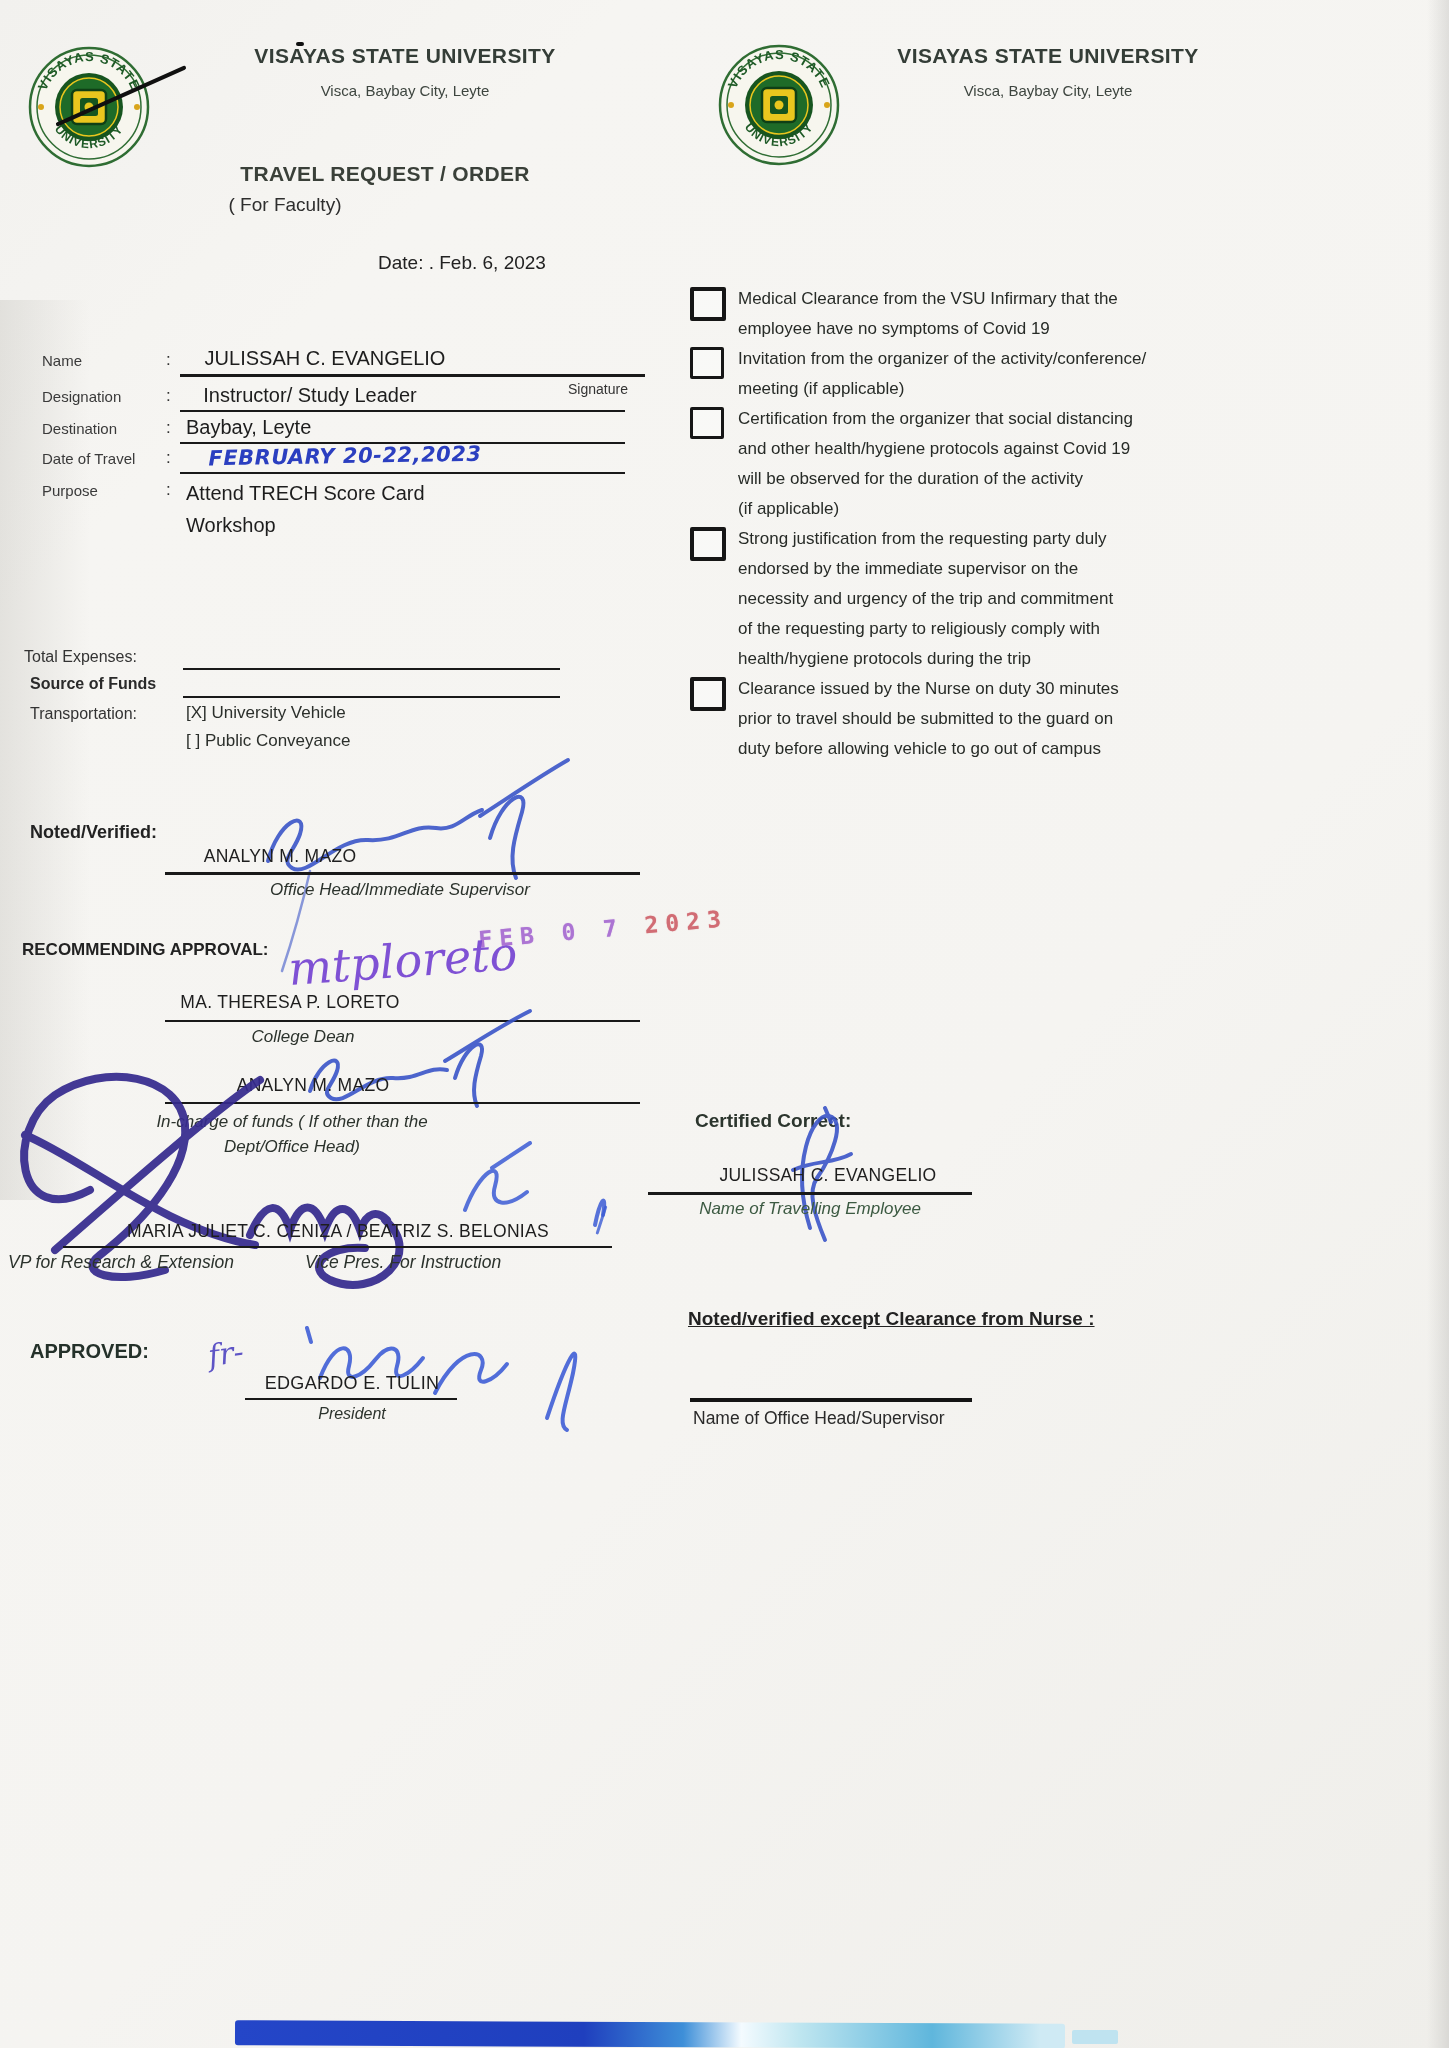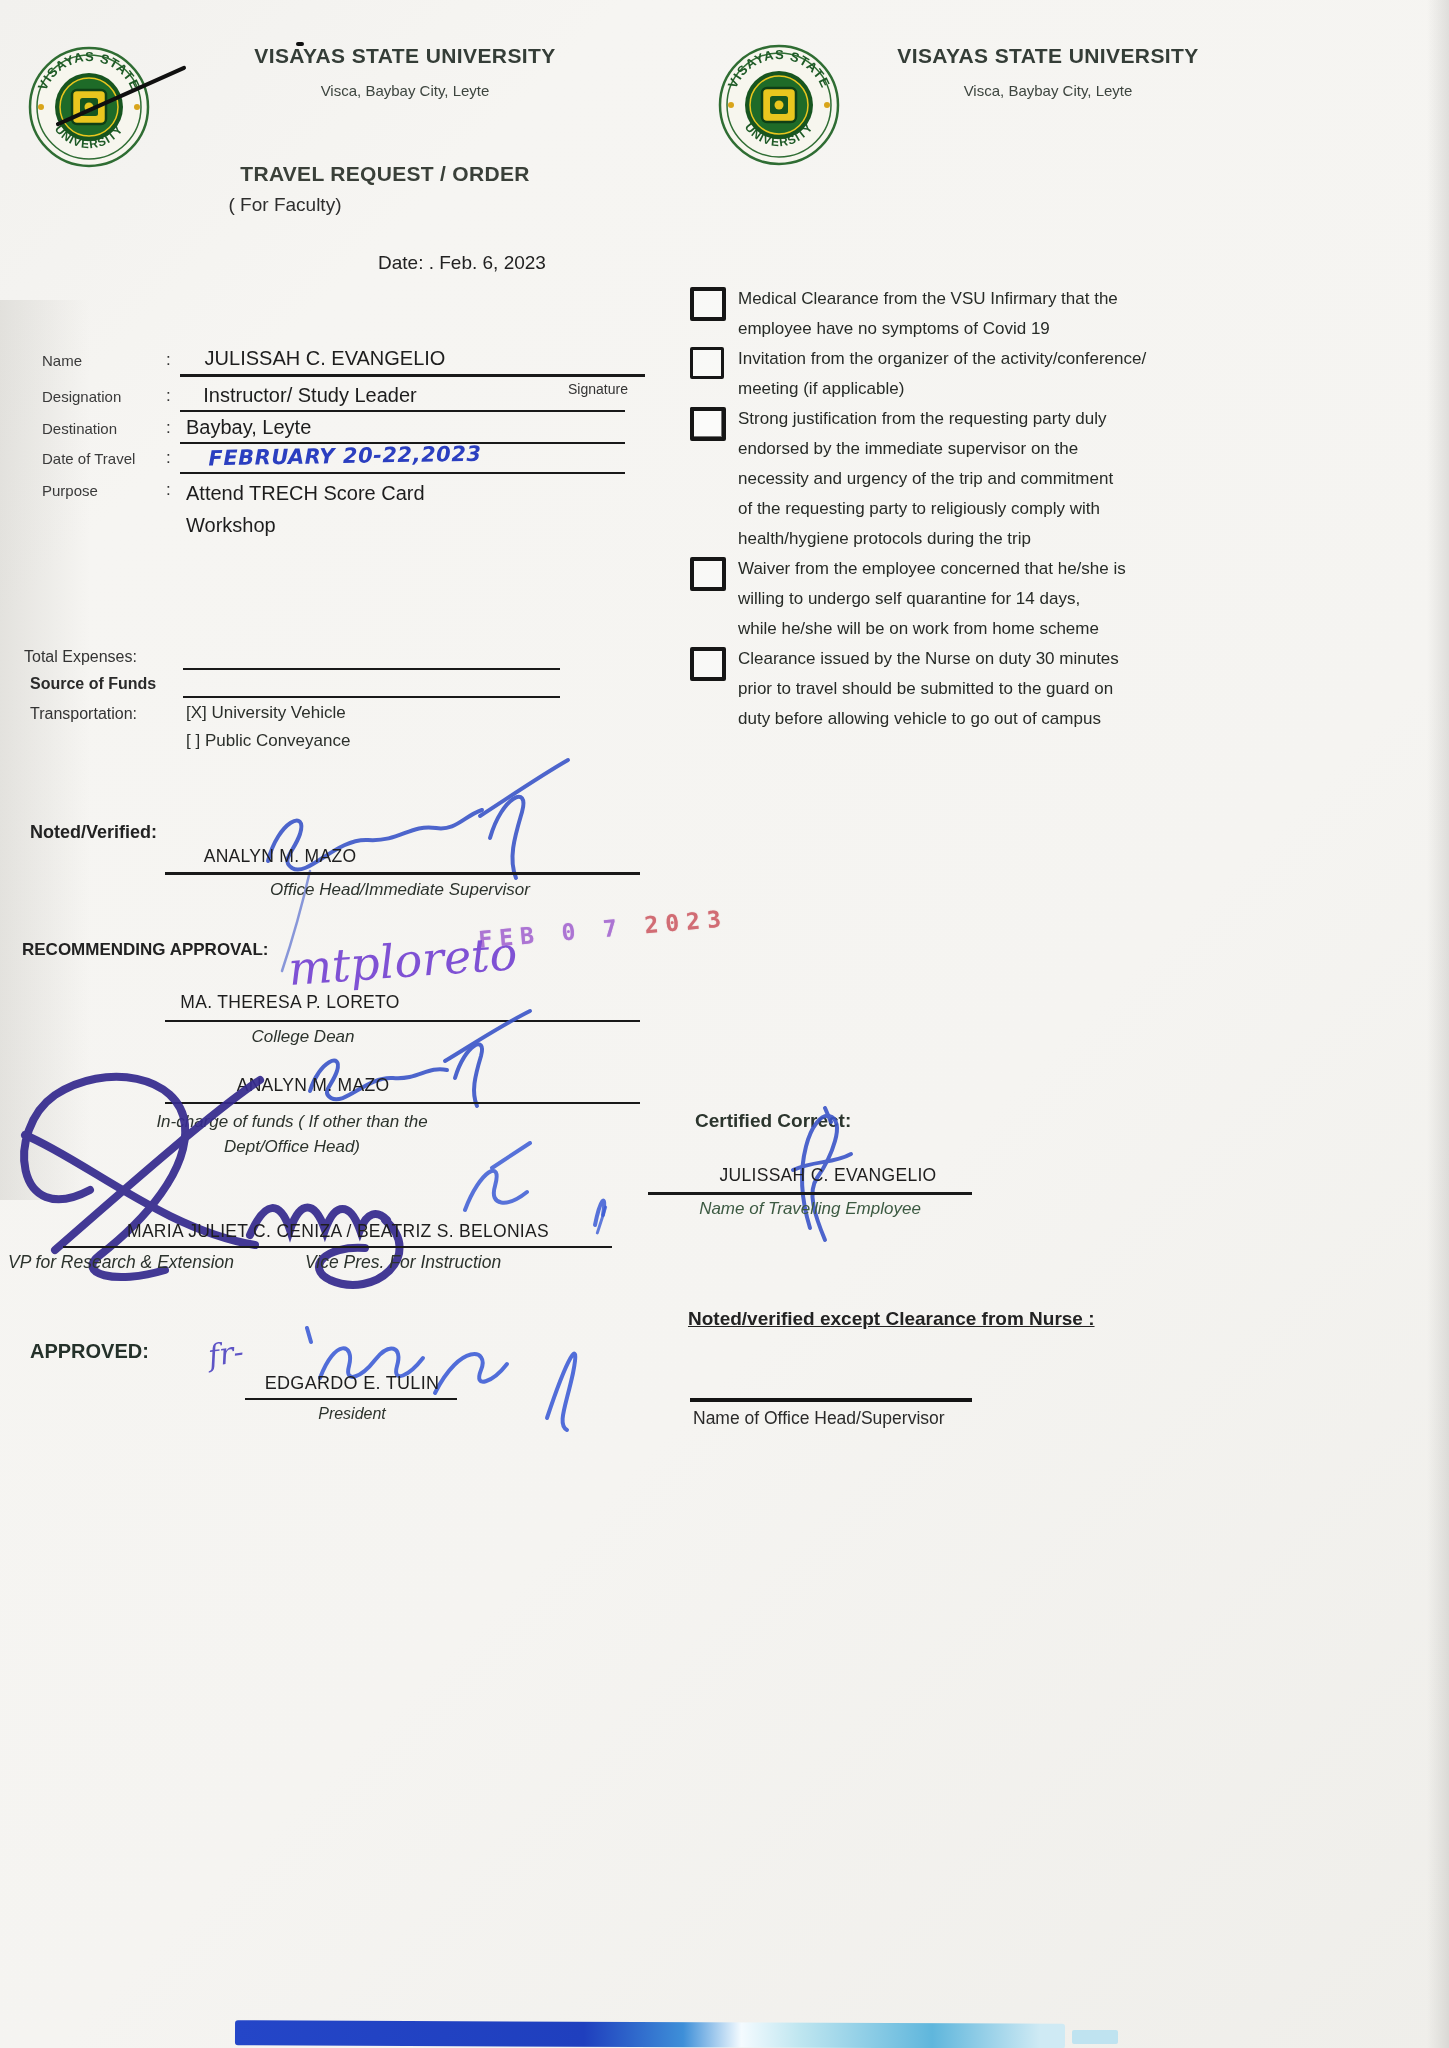--- a/index.html
+++ b/index.html
@@ -202,37 +202,35 @@
       <span class="pre">Medical Clearance from the VSU Infirmary that the
 employee have no symptoms of Covid 19</span>
     </div>
     <div class="ck-item">
       <span class="cbx" style="border-width:3px"></span>
       <span class="pre">Invitation from the organizer of the activity/conference/
 meeting (if applicable)</span>
     </div>
     <div class="ck-item">
       <span class="cbx" style="border-width:3px"></span>
+      <span class="pre">Certification from the organizer that social distancing
+and other health/hygiene protocols against Covid 19
+will be observed for the duration of the activity
+(if applicable)</span>
     </div>
     <div class="ck-item">
       <span class="cbx"></span>
       <span class="pre">Strong justification from the requesting party duly
 endorsed by the immediate supervisor on the
 necessity and urgency of the trip and commitment
 of the requesting party to religiously comply with
 health/hygiene protocols during the trip</span>
     </div>
     <div class="ck-item">
       <span class="cbx"></span>
-      <span class="pre">Waiver from the employee concerned that he/she is
-willing to undergo self quarantine for 14 days,
-while he/she will be on work from home scheme</span>
-    </div>
-    <div class="ck-item">
-      <span class="cbx"></span>
       <span class="pre">Clearance issued by the Nurse on duty 30 minutes
 prior to travel should be submitted to the guard on
 duty before allowing vehicle to go out of campus</span>
     </div>
   </div>
 
   <div class="abs" style="left:695px;top:1110px;font-size:19px;font-weight:bold;color:#2b352d">Certified Correct:</div>
   <svg class="sig" style="left:765px;top:1098px" width="110" height="150" viewBox="0 0 110 150">
     <g fill="none" stroke="#3b55c8" stroke-width="4" stroke-linecap="round" opacity=".9">
       <path d="M45 130 C 25 65 48 15 64 18 C 82 22 66 60 52 80 C 42 94 50 118 60 142"></path>

